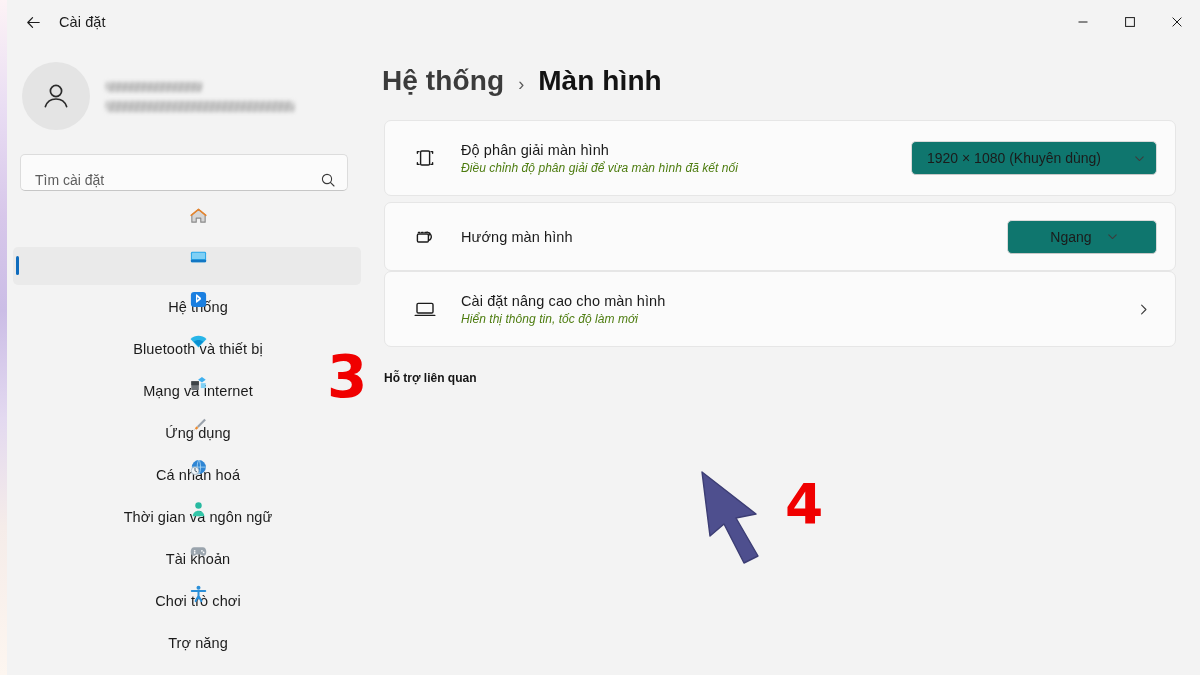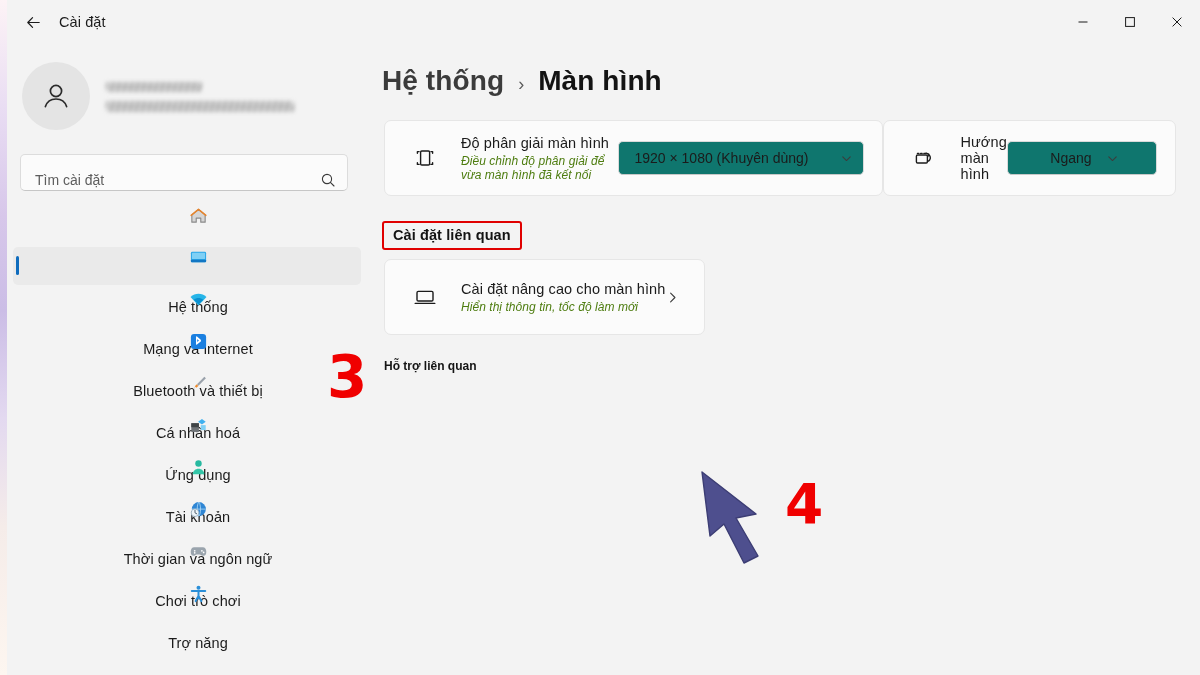--- a/index.html
+++ b/index.html
@@ -85,21 +85,21 @@
   
   .main {
     position: absolute; left: 368px; top: 44px; width: 832px; height: 631px;
     overflow: hidden; z-index: 3;
   }
   .breadcrumb { display: flex; align-items: baseline; gap: 14px; padding: 21px 0 0 14px; }
   .crumb-parent { font-size: 28px; font-weight: 600; color: #3b3b3b; letter-spacing: .1px; cursor: pointer; }
   .crumb-sep { font-size: 18px; color: #5c5c5c; }
   .crumb-current { font-size: 28px; font-weight: 700; color: #131313; letter-spacing: .1px; }
 
-  .cards { padding: 23px 24px 0 16px; display: flex; flex-direction: row; }
+  .cards { padding: 23px 24px 0 16px; display: flex; flex-direction: column; gap: 6px; }
   .card {
     background: #fbfbfb; border: 1px solid #e6e6e6; border-radius: 7px;
     display: flex; align-items: center; min-height: 69px; padding: 0 18px 0 24px;
   }
   .card.tall { min-height: 76px; }
   .card.clickable { cursor: pointer; }
   .card-ico { width: 32px; flex: 0 0 32px; display: flex; align-items: center; justify-content: center; color: #1b1b1b; }
   .card-text { margin-left: 20px; display: flex; flex-direction: column; gap: 3px; }
   .card-title { font-size: 14.5px; color: #1b1b1b; letter-spacing: .1px; }
   .card-sub { font-size: 12px; color: #4d7c0f; letter-spacing: .05px; font-style: italic; }
@@ -212,80 +212,80 @@
             <rect x="2" y="12.4" width="16" height="2.6" rx=".8" fill="#1277c4"></rect>
             <rect x="3.1" y="5.1" width="13.8" height="6.6" rx=".7" fill="#7fd0f5"></rect>
           </svg>
         </span>
         <span class="nav-label">Hệ thống</span>
       </div>
 
       <div class="nav-item">
         <span class="nav-ico">
           <svg width="19" height="19" viewBox="0 0 20 20" fill="none">
+            <rect x="2" y="2" width="16" height="16" rx="3.4" fill="#1a7fe0"></rect>
+            <path d="M8 6.2l4 3.2-4 3.3V5.2l4 3.4-4 3.3v-2" stroke="#fff" stroke-width="1.25" stroke-linejoin="round" stroke-linecap="round" fill="none"></path>
+          </svg>
+        </span>
+        <span class="nav-label">Bluetooth và thiết bị</span>
+      </div>
+
+      <div class="nav-item">
+        <span class="nav-ico">
+          <svg width="19" height="19" viewBox="0 0 20 20" fill="none">
             <path d="M1.6 7.4C4 5.2 7 4 10 4s6 1.2 8.4 3.4L10 16.4z" fill="#27b5e8"></path>
             <path d="M5 10.3c1.5-1.3 3.2-2 5-2s3.5.7 5 2L10 15z" fill="#0a8fd0"></path>
           </svg>
         </span>
         <span class="nav-label">Mạng và internet</span>
-      </div>
-
-      <div class="nav-item">
-        <span class="nav-ico">
-          <svg width="19" height="19" viewBox="0 0 20 20" fill="none">
-            <rect x="2" y="2" width="16" height="16" rx="3.4" fill="#1a7fe0"></rect>
-            <path d="M8 6.2l4 3.2-4 3.3V5.2l4 3.4-4 3.3v-2" stroke="#fff" stroke-width="1.25" stroke-linejoin="round" stroke-linecap="round" fill="none"></path>
-          </svg>
-        </span>
-        <span class="nav-label">Bluetooth và thiết bị</span>
-      </div>
-
-      <div class="nav-item">
-        <span class="nav-ico">
-          <svg width="19" height="19" viewBox="0 0 20 20" fill="none">
-            <path d="M16.2 2.9 8.4 10.7l1.6 1.6 7.8-7.8z" fill="#9aa2ab"></path>
-            <path d="M8.2 10.9 6.1 13l1.6 1.6 2.1-2.1z" fill="#ef8b2c"></path>
-            <path d="M5.9 13.3 3.1 17l3.8-2.6z" fill="#d7d7d7"></path>
-          </svg>
-        </span>
-        <span class="nav-label">Cá nhân hoá</span>
       </div>
 
       <div class="nav-item">
         <span class="nav-ico">
           <svg width="19" height="19" viewBox="0 0 20 20" fill="none">
             <rect x="2.4" y="7.6" width="8" height="9.2" fill="#6f7478"></rect>
             <rect x="2.4" y="7.6" width="8" height="4.2" fill="#3f4447"></rect>
             <path d="M13.6 3.2 17.6 6l-4 2.9-4-2.9z" fill="#3fb0ef"></path>
             <path d="M12.4 9.6h5.2v5.2h-5.2z" fill="#7fd0f5"></path>
           </svg>
         </span>
         <span class="nav-label">Ứng dụng</span>
       </div>
 
       <div class="nav-item">
         <span class="nav-ico">
           <svg width="19" height="19" viewBox="0 0 20 20" fill="none">
-            <circle cx="10" cy="5.8" r="3.4" fill="#27b9a0"></circle>
-            <path d="M3.8 17c.4-3.6 3-5.8 6.2-5.8s5.8 2.2 6.2 5.8z" fill="#33c6a8"></path>
-          </svg>
-        </span>
-        <span class="nav-label">Tài khoản</span>
+            <path d="M16.2 2.9 8.4 10.7l1.6 1.6 7.8-7.8z" fill="#9aa2ab"></path>
+            <path d="M8.2 10.9 6.1 13l1.6 1.6 2.1-2.1z" fill="#ef8b2c"></path>
+            <path d="M5.9 13.3 3.1 17l3.8-2.6z" fill="#d7d7d7"></path>
+          </svg>
+        </span>
+        <span class="nav-label">Cá nhân hoá</span>
       </div>
 
       <div class="nav-item">
         <span class="nav-ico">
           <svg width="19" height="19" viewBox="0 0 20 20" fill="none">
             <circle cx="10.4" cy="9.6" r="7.4" fill="#2f86d4"></circle>
             <path d="M3.2 9.6h14.4M10.4 2.2c2.3 2.2 2.3 12.6 0 14.8-2.3-2.2-2.3-12.6 0-14.8z" stroke="#a9d6f5" stroke-width=".9" fill="none"></path>
             <circle cx="6.3" cy="13.4" r="4" fill="#eef4f8" stroke="#9ab0c0" stroke-width=".8"></circle>
             <path d="M6.3 10.9v2.6l1.8 1" stroke="#4a5b68" stroke-width="1" stroke-linecap="round"></path>
           </svg>
         </span>
         <span class="nav-label">Thời gian và ngôn ngữ</span>
+      </div>
+
+      <div class="nav-item">
+        <span class="nav-ico">
+          <svg width="19" height="19" viewBox="0 0 20 20" fill="none">
+            <circle cx="10" cy="5.8" r="3.4" fill="#27b9a0"></circle>
+            <path d="M3.8 17c.4-3.6 3-5.8 6.2-5.8s5.8 2.2 6.2 5.8z" fill="#33c6a8"></path>
+          </svg>
+        </span>
+        <span class="nav-label">Tài khoản</span>
       </div>
 
       <div class="nav-item">
         <span class="nav-ico">
           <svg width="19" height="19" viewBox="0 0 20 20" fill="none">
             <path d="M5.4 5.6h9.2c2.2 0 3.6 2 3.6 4.6s-1 4.4-2.8 4.4c-1.3 0-1.9-1-3-1.5H7.6c-1.1.5-1.7 1.5-3 1.5-1.8 0-2.8-1.8-2.8-4.4s1.4-4.6 3.6-4.6z" fill="#9aa4ad"></path>
             <circle cx="6" cy="9.2" r=".9" fill="#fff"></circle>
               <circle cx="6" cy="11.4" r=".9" fill="#fff"></circle>
             <circle cx="13.6" cy="9.3" r=".9" fill="#fff"></circle>
               <circle cx="15.4" cy="11" r=".9" fill="#fff"></circle>
@@ -359,23 +359,20 @@
               <svg width="13" height="13" viewBox="0 0 14 14" fill="none">
                 <path d="M3 5.2 7 9.2l4-4" stroke="currentColor" stroke-width="1.15" stroke-linecap="round" stroke-linejoin="round"></path>
               </svg>
             </span>
           </div>
         </div>
       </div>
 
     </div>
 
-    <div class="section-head-row">
-      <div class="section-head boxed">Cài đặt liên quan</div>
-    </div>
 
     <div class="cards" style="padding-top:0">
 
       <div class="card tall clickable">
         <span class="card-ico">
           <svg width="26" height="26" viewBox="0 0 26 26" fill="none">
             <rect x="5" y="7.4" width="16" height="9.6" rx="1.3" stroke="#1b1b1b" stroke-width="1.4"></rect>
             <path d="M3.2 19.4h19.6" stroke="#1b1b1b" stroke-width="1.4" stroke-linecap="round"></path>
           </svg>
         </span>

